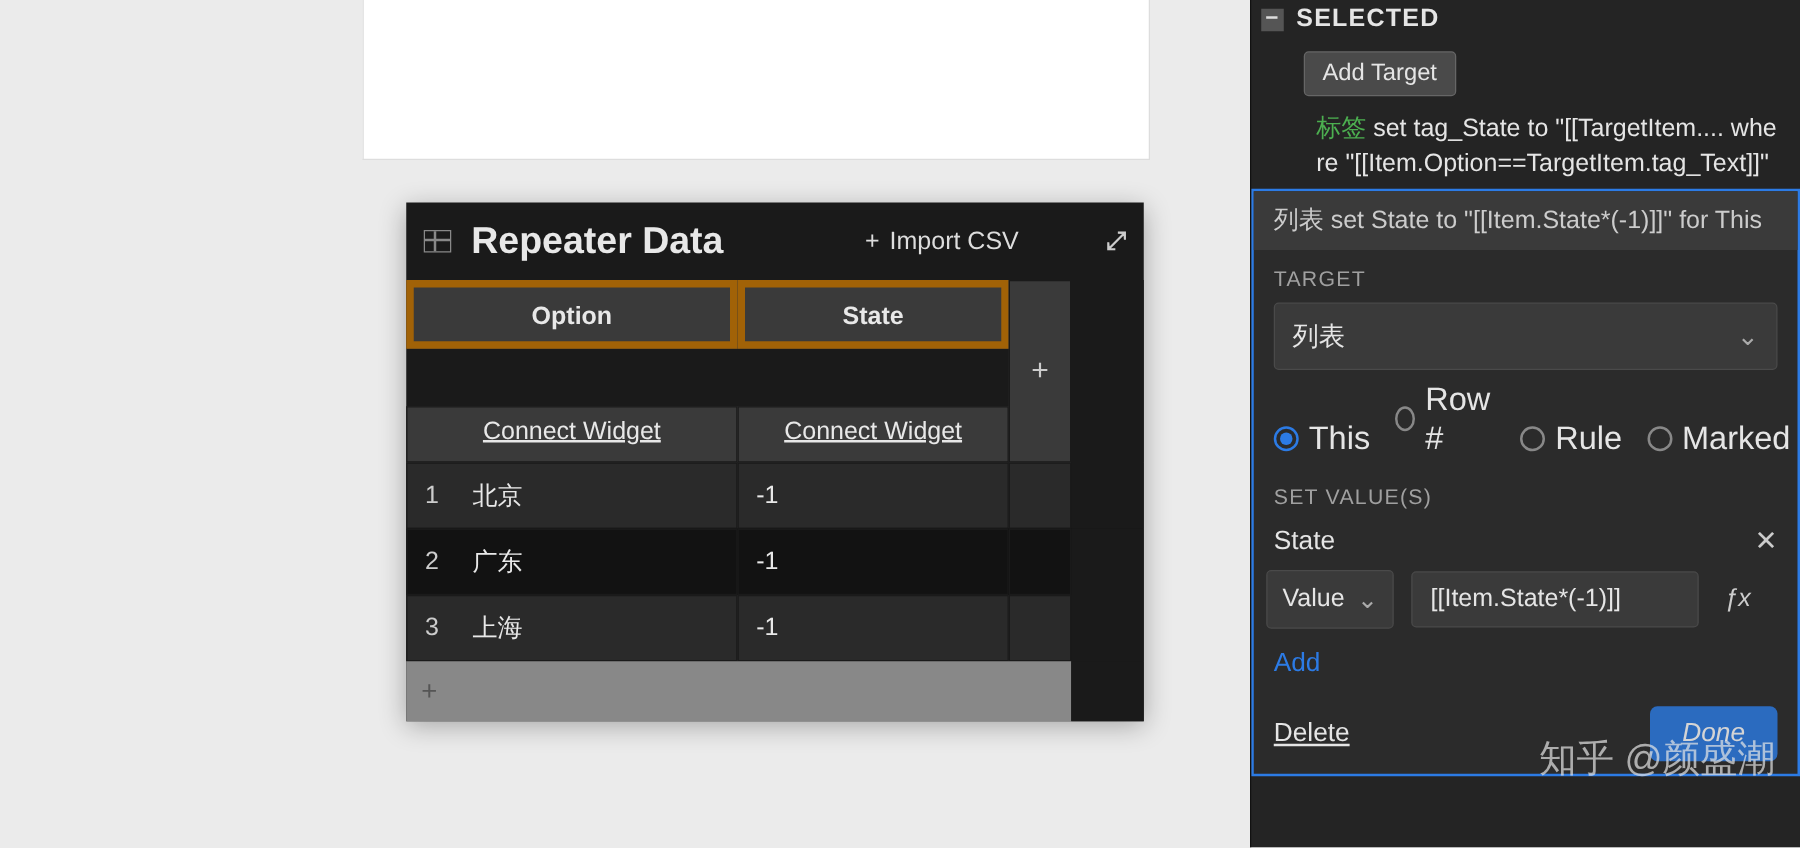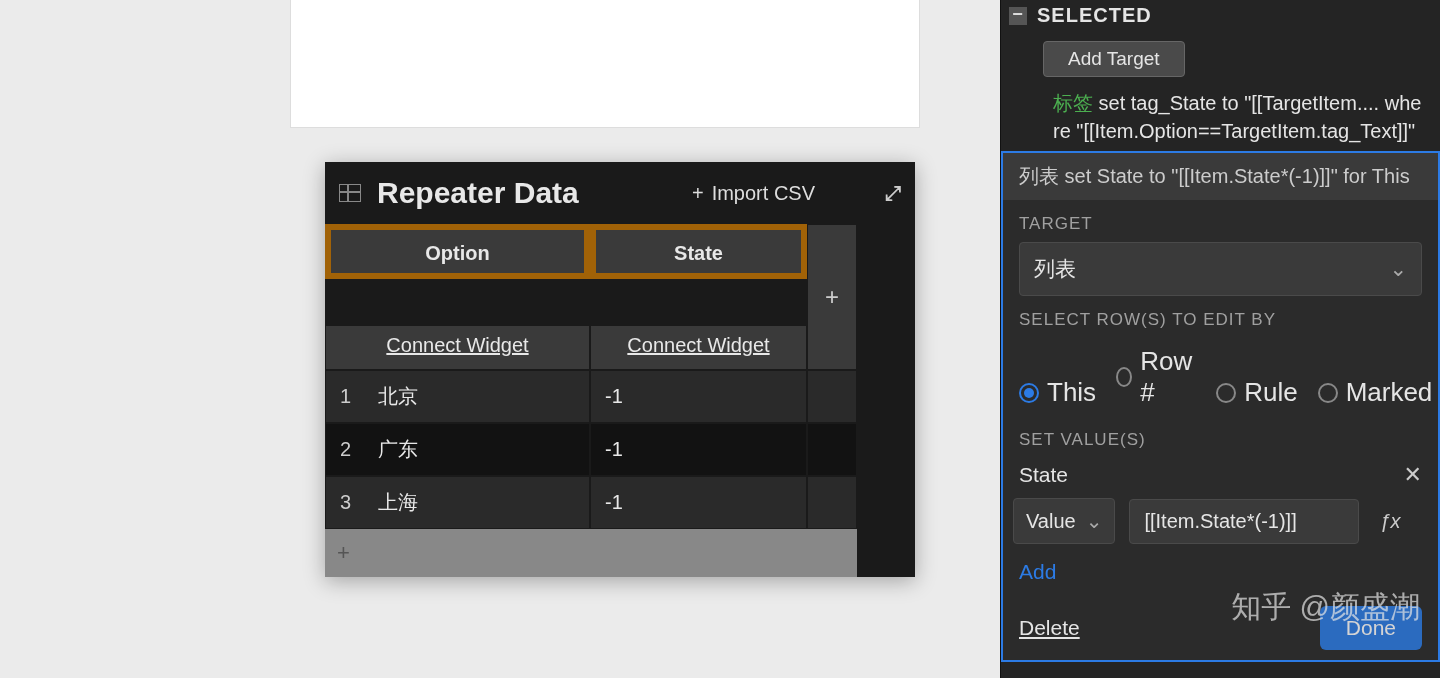--- a/index.html
+++ b/index.html
@@ -34,21 +34,21 @@
 .empty-plus { color: #555; font-size: 22px; }
 .empty-tail { background: #1a1a1a; }
 
 
 .right-panel { position: absolute; top: 0; right: 0; width: 440px; height: 678px; background: #242424; color: #e5e5e5; font-size: 20px; border-left: 1px solid #111; overflow: hidden; }
 .selected-header { display: flex; align-items: center; padding: 4px 8px 8px; font-size: 20px; font-weight: 700; letter-spacing: 1px; }
 .collapse-minus { width: 18px; height: 18px; background: #555; color: #ddd; font-size: 18px; line-height: 14px; text-align: center; margin-right: 10px; cursor: pointer; }
 
 .edit-row-line { display: flex; align-items: center; padding: 6px 16px 6px 42px; }
 .edit-row-title { font-size: 22px; font-weight: 700; flex: 1; }
-.add-target-btn { background: #4a4a4a; border: 1px solid #666; color: #e5e5e5; padding: 6px 24px; font-size: 19px; border-radius: 4px; cursor: pointer; }
+.add-target-btn { background: #4a4a4a; border: 1px solid #666; color: #e5e5e5; padding: 6px 14px; font-size: 19px; border-radius: 4px; cursor: pointer; }
 
 .action-text { padding: 6px 16px 6px 52px; font-size: 20px; line-height: 1.4; word-break: break-all; }
 .tag-label { color: #4caf50; }
 
 .action-block { border: 2px solid #2c7be5; background: #2b2b2b; padding-bottom: 10px; }
 .action-summary { background: #3a3a3a; padding: 10px 16px; font-size: 20px; line-height: 1.35; color: #ccc; }
 .section-label { color: #a0a0a0; font-size: 17px; letter-spacing: 1px; padding: 14px 16px 8px; font-weight: 500; }
 
 .target-select { margin: 0 16px; background: #3a3a3a; border: 1px solid #4a4a4a; border-radius: 4px; padding: 12px 14px; display: flex; align-items: center; justify-content: space-between; font-size: 21px; cursor: pointer; }
 .chevron { color: #aaa; }
@@ -64,21 +64,21 @@
 .close-x { color: #ccc; font-size: 22px; cursor: pointer; }
 
 .value-row { display: flex; gap: 14px; padding: 6px 10px; align-items: center; }
 .value-select { background: #3a3a3a; border: 1px solid #4a4a4a; border-radius: 4px; padding: 10px 12px; display: flex; align-items: center; gap: 10px; font-size: 20px; cursor: pointer; }
 .value-input { background: #3a3a3a; border: 1px solid #4a4a4a; border-radius: 4px; padding: 10px 14px; font-size: 20px; color: #e5e5e5; width: 230px; }
 .fx-icon { font-style: italic; font-size: 20px; color: #ccc; cursor: pointer; padding: 0 6px; text-align: center; }
 
 .add-link { color: #2c7be5; font-size: 21px; padding: 10px 16px 4px; cursor: pointer; }
 .bottom-row { display: flex; align-items: center; justify-content: space-between; padding: 18px 16px 0; }
 .delete-link { color: #e5e5e5; text-decoration: underline; font-size: 21px; cursor: pointer; }
-.done-btn { background: #2c7be5; color: #fff; font-size: 21px; padding: 10px 26px; border-radius: 6px; cursor: pointer; opacity: 0.8; }
+.done-btn { background: #2c7be5; color: #fff; font-size: 21px; padding: 10px 26px; border-radius: 6px; cursor: pointer; opacity: 0.8; font-style: italic; }
 
 .watermark { position: absolute; right: 20px; bottom: 50px; font-size: 30px; color: rgba(230,230,230,0.7); font-weight: 400; pointer-events: none; }
 .scroll-handle { position: absolute; right: 444px; top: 320px; width: 6px; height: 70px; background: #aaa; border-radius: 3px; }
 </style>
 </head>
 <body>
 
 <div class="canvas-area">
   <div class="white-box"></div>
   <div class="scroll-handle"></div>
@@ -150,21 +150,20 @@
 
   <div class="action-block">
     <div class="action-summary">列表 set State to "[[Item.State*(-1)]]" for This</div>
 
     <div class="section-label">TARGET</div>
     <div class="target-select">
       <span>列表</span>
       <span class="chevron">⌄</span>
     </div>
 
-    <div class="section-label">SELECT ROW(S) TO EDIT BY</div>
     <div class="radio-row">
       <span class="radio">
           <span class="radio-circle on">
             <span class="radio-dot"></span>
           </span>
           <span>This</span>
         </span>
       <span class="radio">
           <span class="radio-circle"></span>
           <span>Row #</span>

